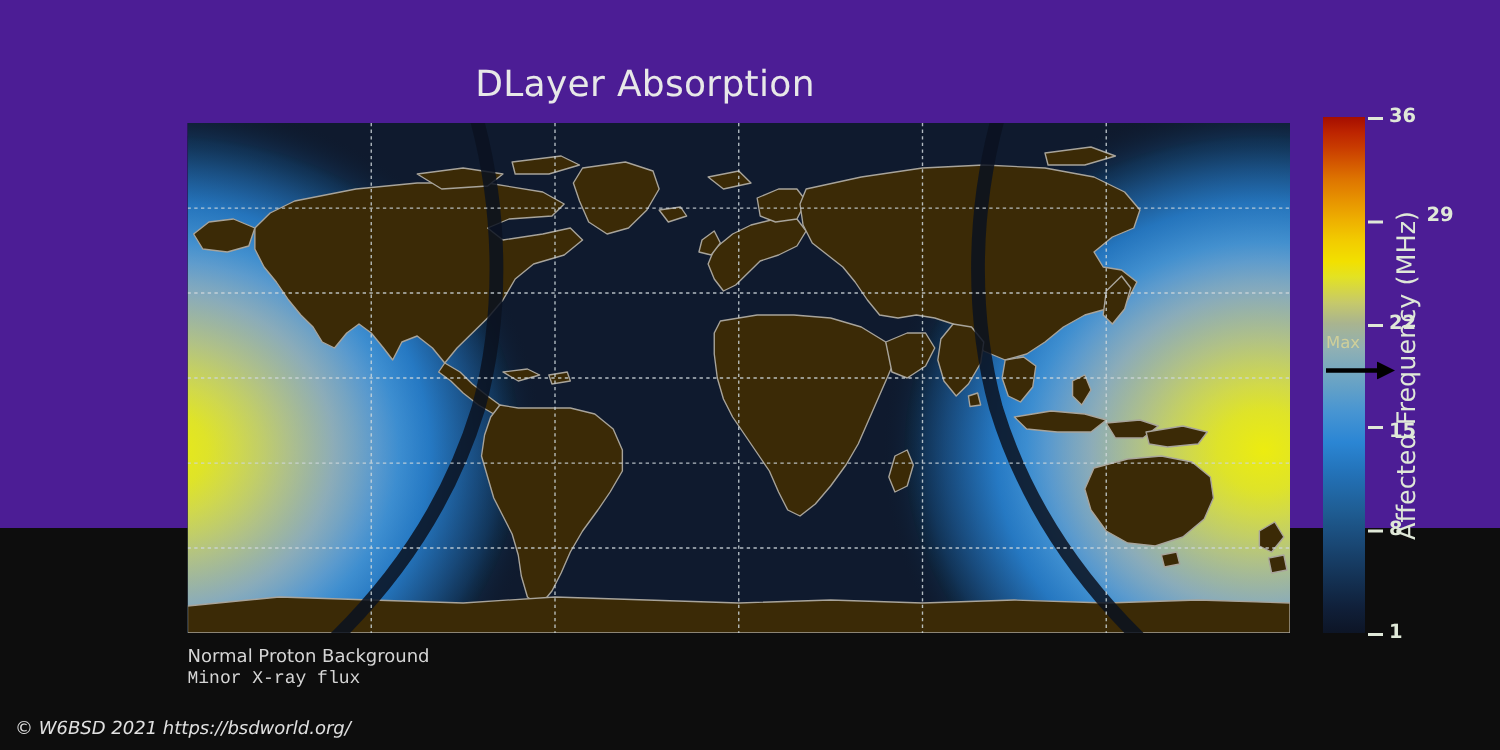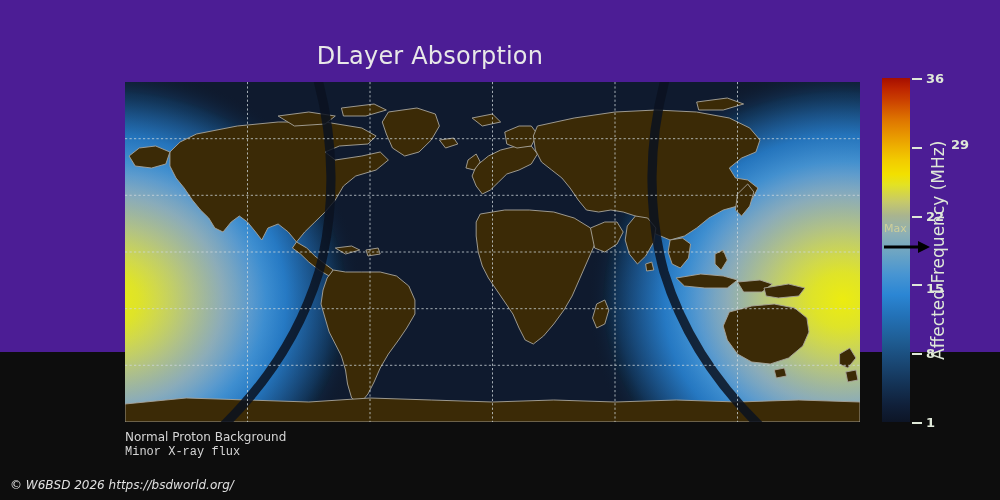--- a/index.html
+++ b/index.html
@@ -248,15 +248,15 @@
         <line x1="0" y1="6" x2="34" y2="6" stroke="#000" stroke-width="3"></line>
         <polygon points="34,0 46,6 34,12" fill="#000"></polygon>
       </svg>
     </div>
   </div>
 
   <div class="cb-axis-title">Affected Frequency (MHz)</div>
 
   <div class="note note1">Normal Proton Background</div>
   <div class="note note2">Minor X-ray flux</div>
-  <div class="copy">© W6BSD 2026 https://bsdworld.org/</div>
+  <div class="copy">© W6BSD 2021 https://bsdworld.org/</div>
 
 </div>
 
 </body></html>

